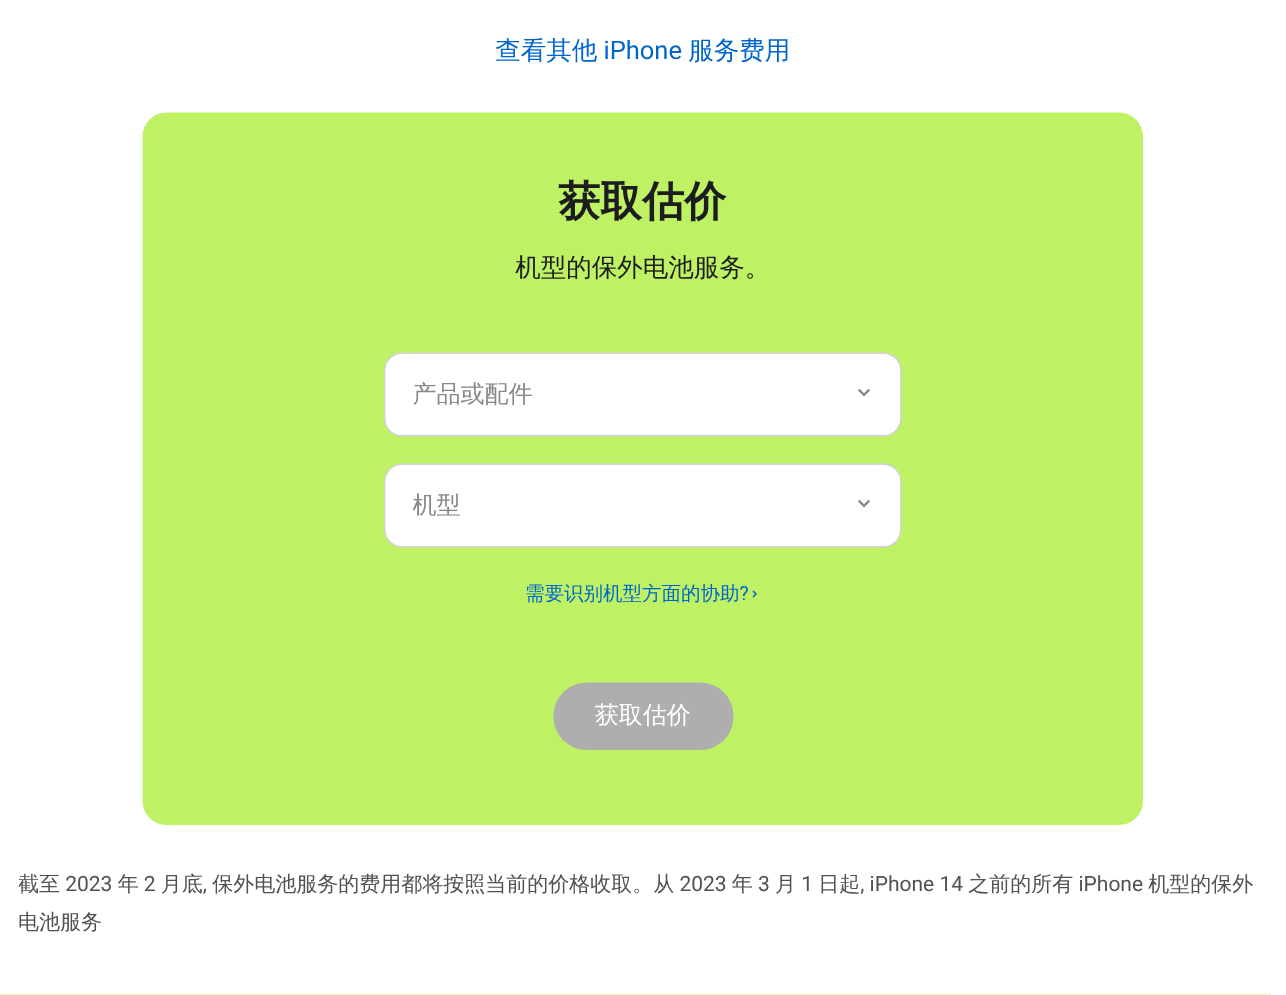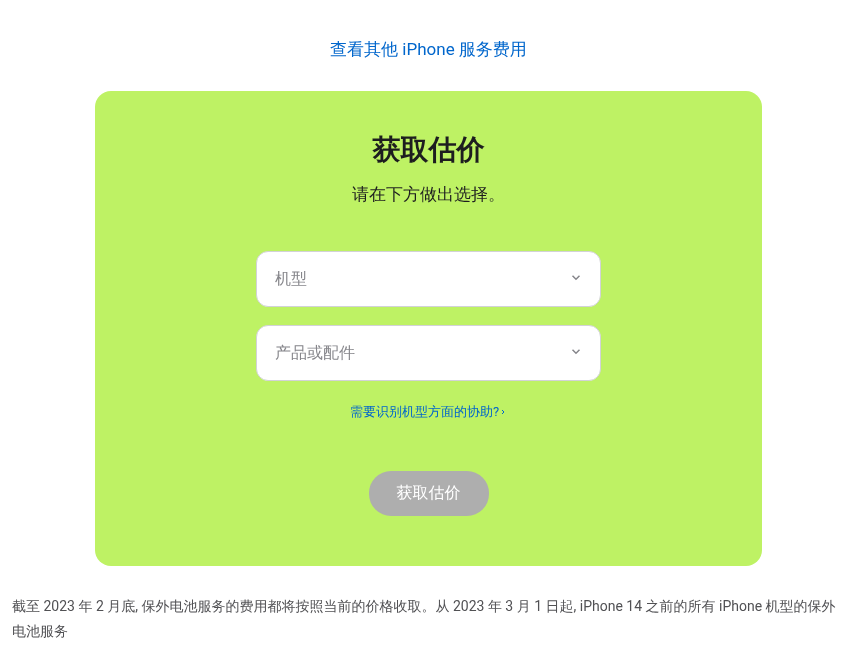--- a/index.html
+++ b/index.html
@@ -9,21 +9,21 @@
     }
     body {
       font-family: -apple-system, BlinkMacSystemFont, "Segoe UI", Roboto, Helvetica, Arial, sans-serif;
       background: #ffffff;
       width: 857px;
       height: 663px;
       position: relative;
     }
     .top-link {
       text-align: center;
-      padding-top: 38px;
+      padding-top: 22px;
       padding-bottom: 30px;
     }
     .top-link a {
       color: #0066cc;
       font-size: 17px;
       text-decoration: none;
       font-weight: 400;
     }
     .card {
       background: #bef264;
@@ -106,33 +106,33 @@
   </style>
 </head>
 <body>
 
 <div class="top-link">
   <a href="#">查看其他 iPhone 服务费用</a>
 </div>
 
 <div class="card">
   <div class="card-title">获取估价</div>
-  <div class="card-subtitle">请在下方做出选择。</div>
+  <div class="card-subtitle">机型的保外电池服务。</div>
 
   <div class="select-wrap">
-    <button class="select-box">机型</button>
+    <button class="select-box">产品或配件</button>
     <span class="chevron">
       <svg width="14" height="14" viewBox="0 0 24 24" fill="none" stroke="currentColor" stroke-width="2.5">
           <polyline points="6 9 12 15 18 9"></polyline>
         </svg>
     </span>
   </div>
 
   <div class="select-wrap">
-    <button class="select-box">产品或配件</button>
+    <button class="select-box">机型</button>
     <span class="chevron">
       <svg width="14" height="14" viewBox="0 0 24 24" fill="none" stroke="currentColor" stroke-width="2.5">
           <polyline points="6 9 12 15 18 9"></polyline>
         </svg>
     </span>
   </div>
 
   <a href="#" class="help-link">
     <span>需要识别机型方面的协助?</span>
     <span class="chevron-right">

